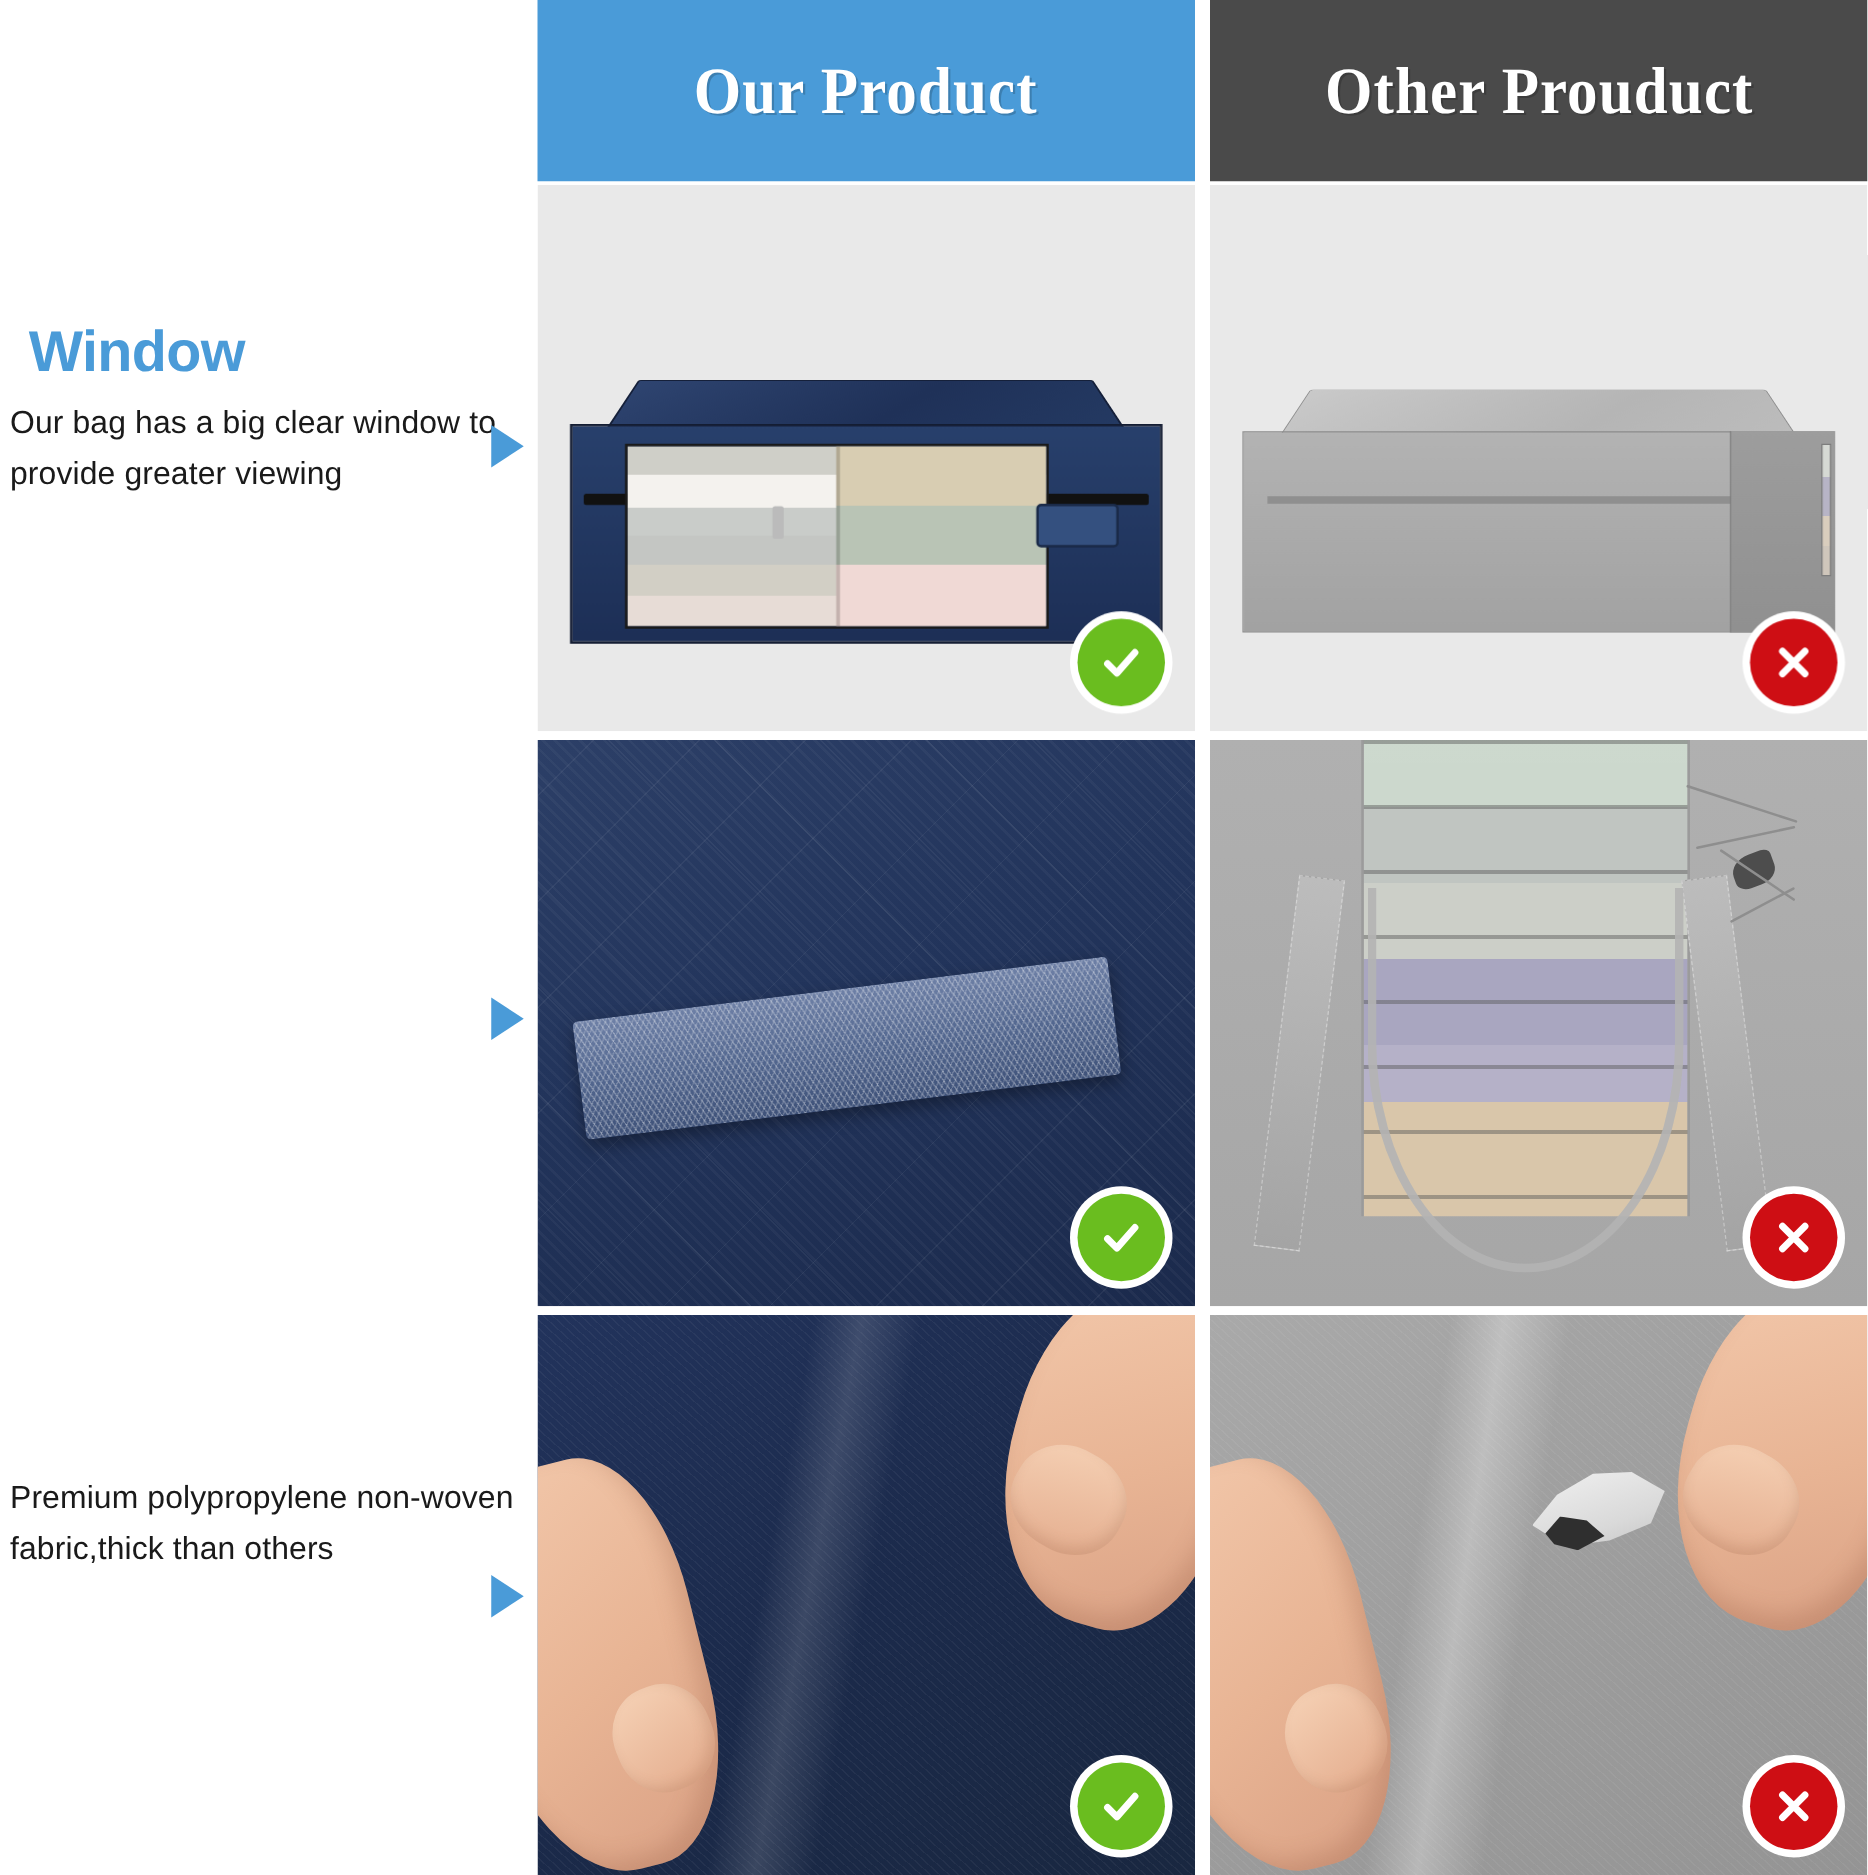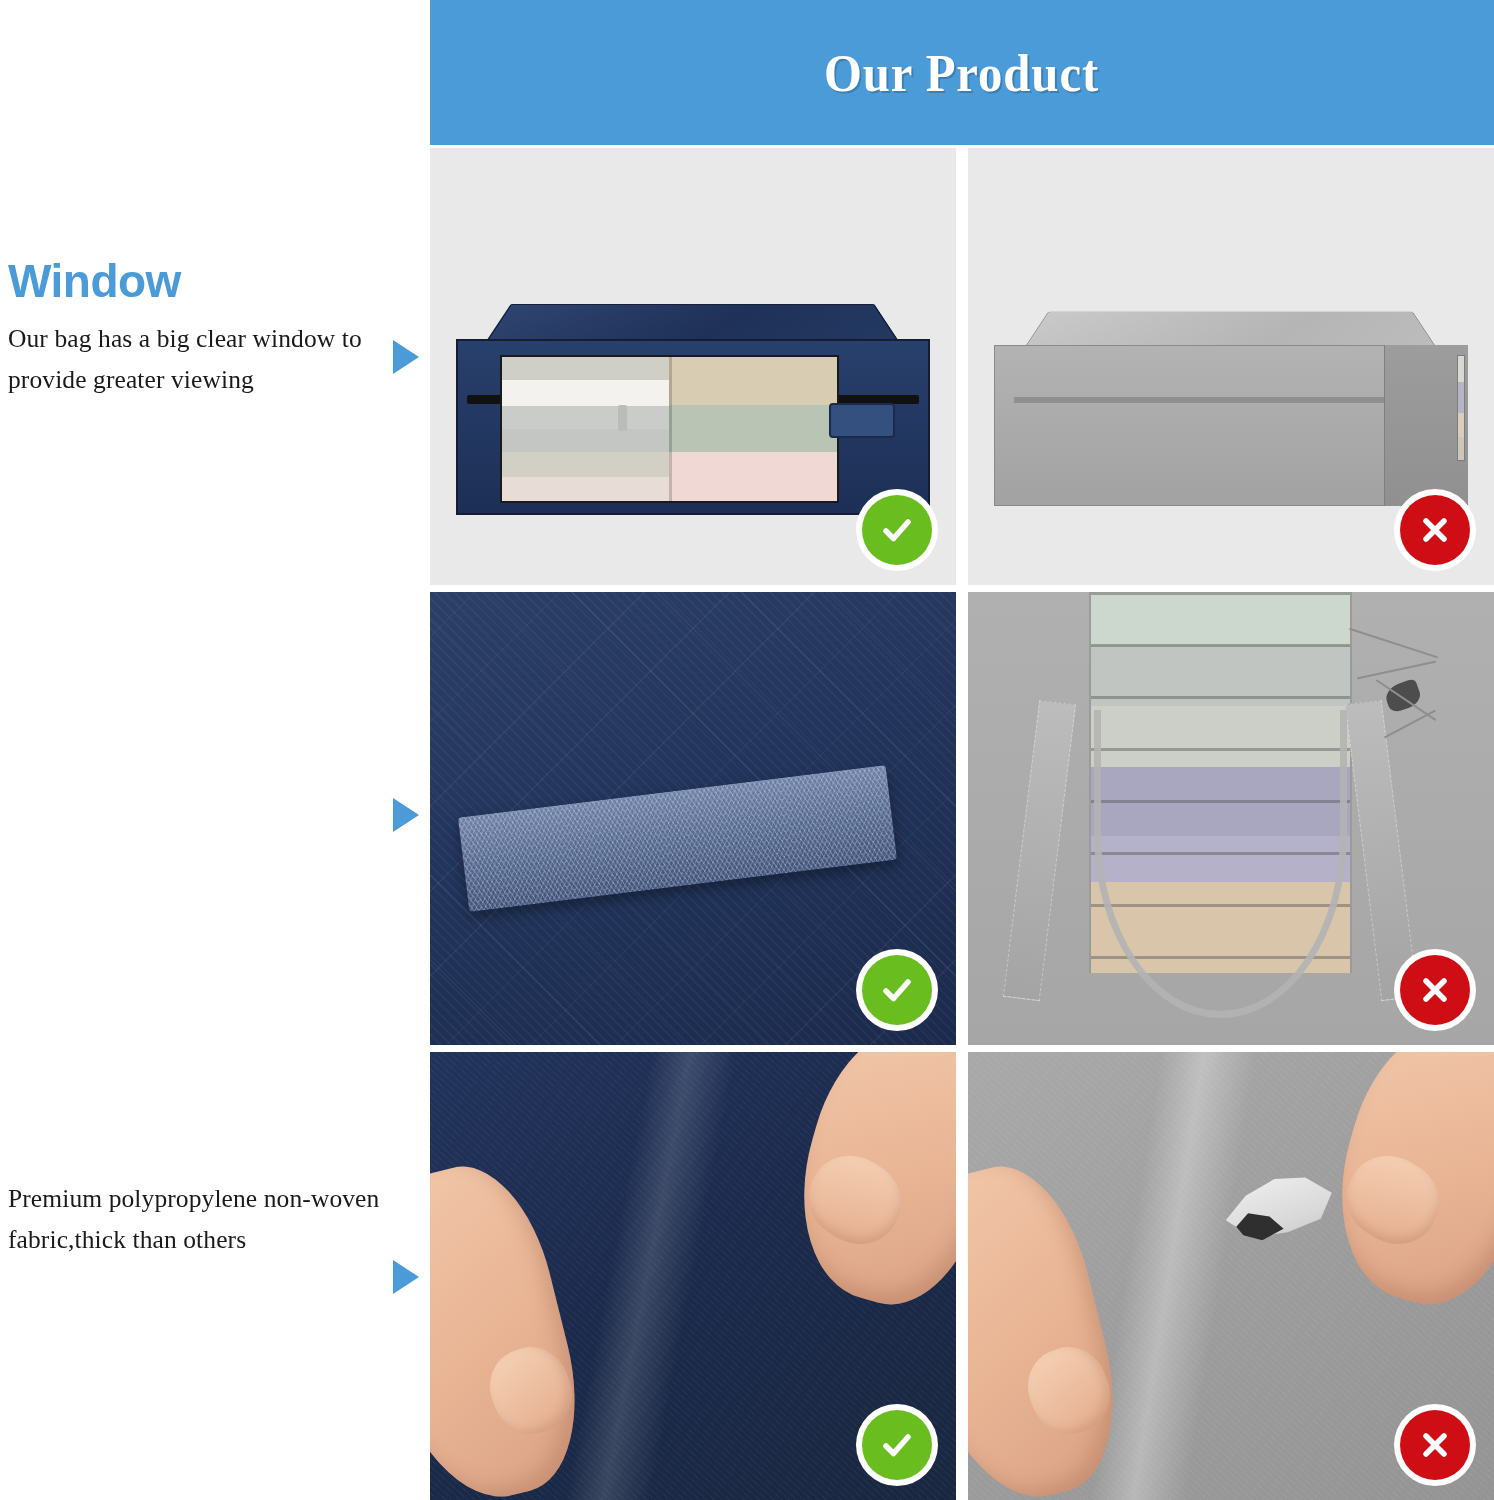--- a/index.html
+++ b/index.html
@@ -269,29 +269,29 @@
   .feat-2 { top:716px; }
   .feat-3 { top:1178px; }
 
   .feat-title{
     color:#4a9bd8;
     font-size:46px;
     font-weight:bold;
     line-height:1.0;
     letter-spacing:-0.5px;
     margin-bottom:14px;
+    margin-left:15px;
   }
   .feat-body{
     position:relative;
     color:#1a1a1a;
     font-size:25.5px;
     line-height:1.62;
     letter-spacing:0.1px;
     padding-right:4px;
-    font-family:Liberation Serif, serif;
   }
   .arrow{
     position:absolute;
     width:0; height:0;
     border-top:17px solid transparent;
     border-bottom:17px solid transparent;
     border-left:26px solid #4a9bd8;
   }
   .arrow-1{ left:393px; top:340px; }
   .arrow-2{ left:393px; top:798px; }
@@ -317,20 +317,23 @@
     <div class="arrow arrow-1"></div>
     <div class="arrow arrow-2"></div>
     <div class="arrow arrow-3"></div>
   </div>
 
   <div class="right-area">
 
     <div class="header-row">
       <div class="hdr hdr-our">
         <span class="hdr-text">Our Product</span>
+      </div>
+      <div class="hdr hdr-other">
+        <span class="hdr-text">Other Prouduct</span>
       </div>
     </div>
 
     <div class="photo-row row1">
 
       <div class="cell">
         <div class="scene-light">
           <div class="bag-navy">
             <div class="bn-top"></div>
             <div class="bn-front">

